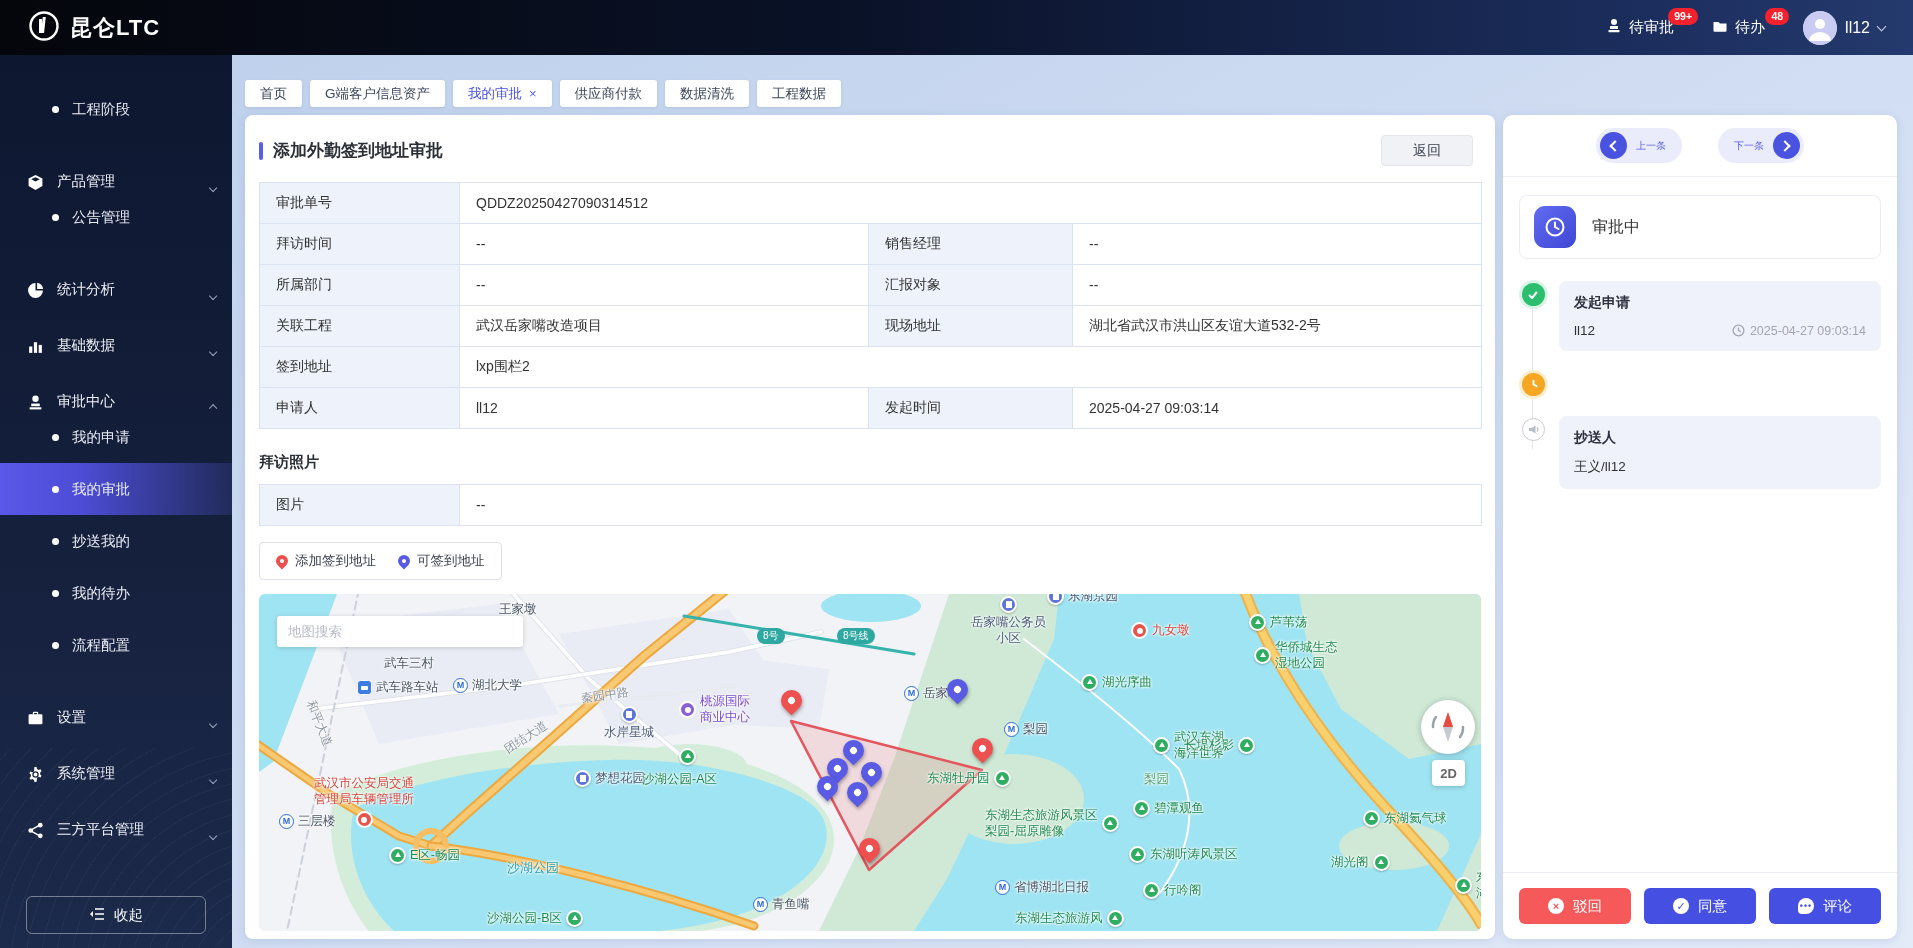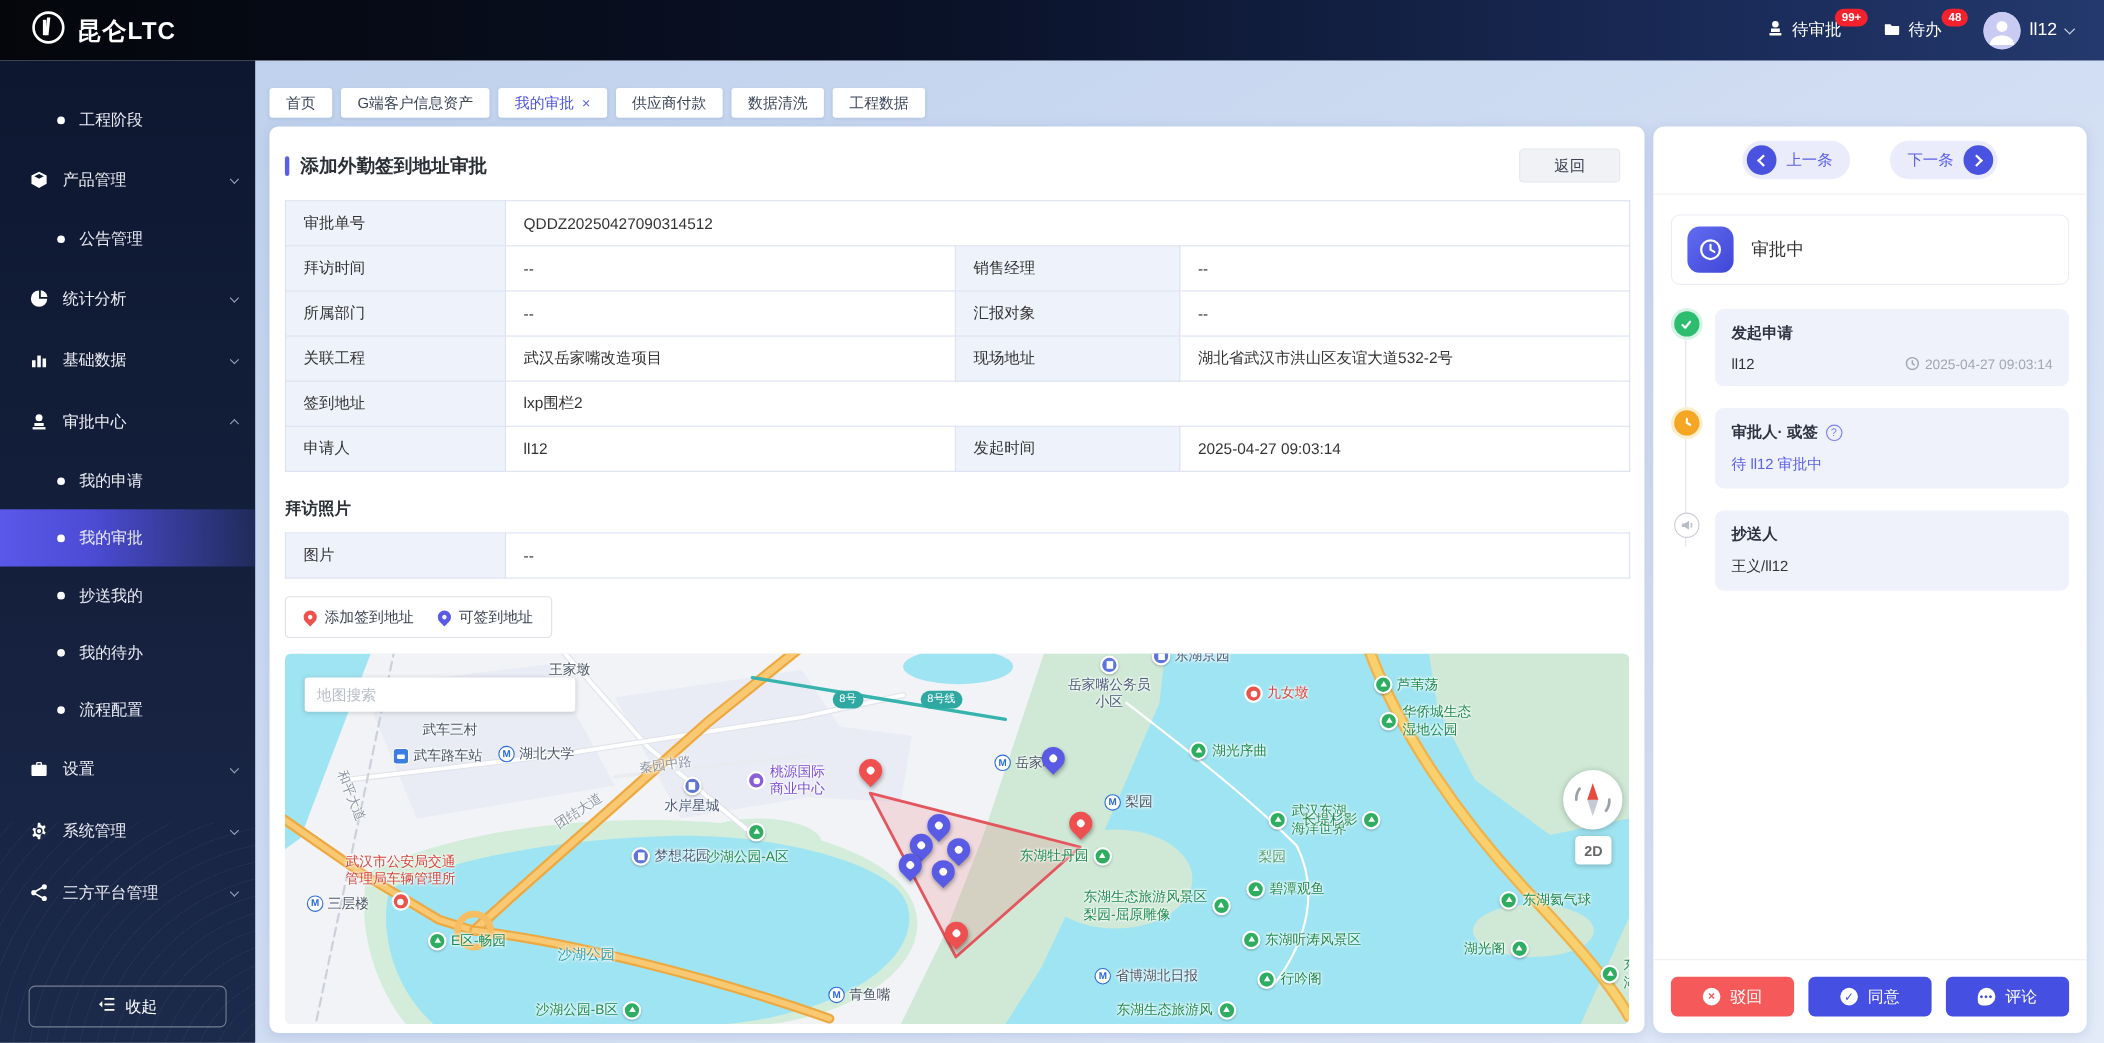--- a/index.html
+++ b/index.html
@@ -18,21 +18,21 @@
     line-height:1;padding:3px 6px;border-radius:9px;font-weight:bold;}
   .avatar{width:34px;height:34px;border-radius:50%;background:#c9cbf2;display:flex;align-items:center;justify-content:center;overflow:hidden;}
   .user{display:flex;align-items:center;gap:8px;font-size:16px;cursor:pointer;}
   .chev-down{border:solid #cfd4e2;border-width:0 1.5px 1.5px 0;padding:3px;transform:rotate(45deg);margin-top:-3px;}
 
   
   .sidebar{position:absolute;left:0;top:55px;bottom:0;width:232px;
     background:linear-gradient(180deg,#0d1730 0%,#141f3b 50%,#1c2a4b 100%);z-index:20;padding-top:28px;}
   .sidebar::after{content:'';position:absolute;left:0;right:0;bottom:0;height:200px;
     background:repeating-radial-gradient(circle at 120% 120%,transparent 0 14px,rgba(255,255,255,0.035) 14px 15px);pointer-events:none;}
-  .sitem{height:56px;display:flex;align-items:center;gap:13px;padding:0 16px 0 26px;color:#edeff6;font-size:14.5px;cursor:pointer;}
+  .sitem{height:56px;display:flex;align-items:flex-end;gap:13px;padding:0 16px 0 26px;color:#edeff6;font-size:14.5px;cursor:pointer;}
   .sicon{width:18px;height:18px;flex:none;display:flex;align-items:center;justify-content:center;}
   .sicon svg{width:17px;height:17px;fill:#fff;}
   .chev{margin-left:auto;border:solid #9aa3bd;border-width:0 1.5px 1.5px 0;padding:2.6px;transform:rotate(45deg);}
   .chev.up{transform:rotate(-135deg);margin-top:4px;}
   .ssub{height:52px;display:flex;align-items:center;gap:13px;padding-left:52px;color:#e9ebf4;font-size:14.5px;cursor:pointer;position:relative;z-index:1;}
   .dot{width:7px;height:7px;border-radius:50%;background:#fff;flex:none;}
   .ssub.active{background:linear-gradient(90deg,#5a58e8 0%,#4c4cd6 35%,rgba(70,80,180,0.25) 100%);}
   .collapse-btn{position:absolute;left:26px;right:26px;bottom:14px;height:38px;border:1px solid rgba(255,255,255,0.4);
     border-radius:6px;display:flex;align-items:center;justify-content:center;gap:9px;color:#fff;font-size:14.5px;cursor:pointer;z-index:2;}
 
@@ -96,21 +96,21 @@
     box-shadow:0 1px 6px rgba(0,0,0,.25);display:flex;align-items:center;justify-content:center;z-index:6;}
   .mode-2d{position:absolute;left:1173px;top:166px;width:33px;height:26px;background:#fff;border-radius:4px;
     box-shadow:0 1px 5px rgba(0,0,0,.22);display:flex;align-items:center;justify-content:center;
     font-size:13px;font-weight:bold;color:#666;z-index:6;cursor:pointer;}
 
   
   .right-panel{position:absolute;left:1271px;top:60px;width:394px;height:824px;background:#fff;border-radius:10px;
     box-shadow:0 2px 10px rgba(90,110,170,0.18);display:flex;flex-direction:column;}
   .pnav{height:62px;border-bottom:1px solid #efeff4;display:flex;align-items:center;justify-content:center;gap:36px;flex:none;}
   .pill{display:flex;align-items:center;gap:9px;background:#eaecfb;border-radius:18px;padding:4px;cursor:pointer;
-    color:#5a5fe8;font-size:14px;}
+    color:#5a5fe8;font-size:10px;}
   .pill.prev{padding-right:16px;} .pill.next{padding-left:16px;}
   .cir{width:27px;height:27px;border-radius:50%;background:#4a52e0;display:flex;align-items:center;justify-content:center;}
   .arr{border:solid #fff;border-width:0 2px 2px 0;padding:3px;}
   .arr.l{transform:rotate(135deg);margin-left:3px;} .arr.r{transform:rotate(-45deg);margin-right:3px;}
   .status-card{margin:18px 16px 0;border:1px solid #ecedf4;border-radius:8px;padding:10px 14px;
     display:flex;align-items:center;gap:16px;flex:none;}
   .status-ico{width:42px;height:42px;border-radius:11px;background:linear-gradient(135deg,#626cf0,#3f46d6);
     display:flex;align-items:center;justify-content:center;}
   .status-text{font-size:16px;color:#333;}
   .steps{padding:22px 16px 0;position:relative;}
@@ -565,27 +565,20 @@
       </div>
 
       <div class="step">
         <span class="step-ico">
             <span class="ic wait">
           <svg width="13" height="13" viewBox="0 0 13 13">
                 <path d="M6.5,2.8 V6.5 L9.5,8.2" stroke="#fff" stroke-width="2" fill="none" stroke-linecap="round"></path>
               </svg>
         </span>
           </span>
-        <div class="step-card">
-          <div class="step-title">
-            <span>审批人· 或签</span>
-            <span class="help">?</span>
-          </div>
-          <div class="step-desc">待 ll12 审批中</div>
-        </div>
       </div>
 
       <div class="step">
         <span class="step-ico">
             <span class="ic cc">
           <svg width="13" height="13" viewBox="0 0 13 13">
                 <path d="M2,5 h2.5 L8.5,2.5 v8 L4.5,8 H2 Z" fill="#b9bdc9"></path>
                 <path d="M10,4.5 a3,3 0 0 1 0,4" stroke="#b9bdc9" stroke-width="1.2" fill="none"></path>
               </svg>
         </span>

